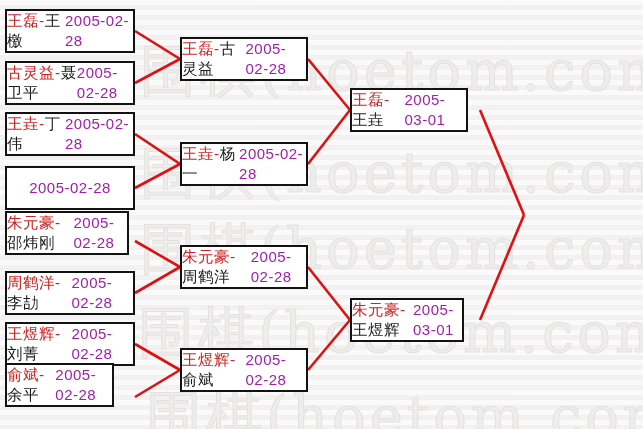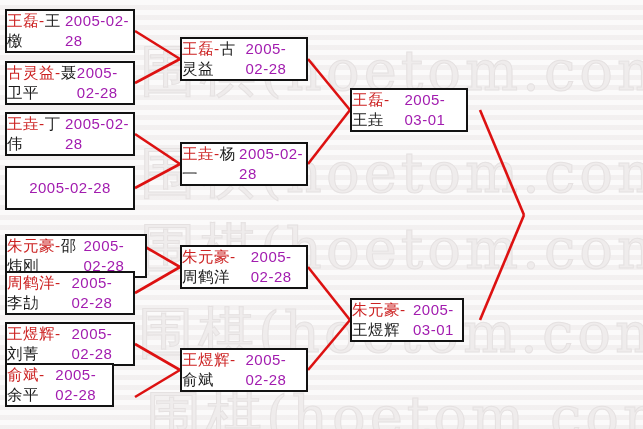--- a/index.html
+++ b/index.html
@@ -98,21 +98,21 @@
     <div class="names"><span class="w">古灵益</span><span class="w">-</span><span class="l">聂卫平</span></div>
     <div class="date">2005-02-28</div>
   </div>
   <div class="match" style="left:5px;top:112px;width:130px">
     <div class="names"><span class="w">王垚</span><span class="w">-</span><span class="l">丁伟</span></div>
     <div class="date">2005-02-28</div>
   </div>
   <div class="match" style="left:5px;top:166px;width:130px">
     <div class="date">2005-02-28</div>
   </div>
-  <div class="match" style="left:5px;top:234px;width:142px">
+  <div class="match" style="left:5px;top:211px;width:124px">
     <div class="names"><span class="w">朱元豪</span><span class="w">-</span><span class="l">邵炜刚</span></div>
     <div class="date">2005-02-28</div>
   </div>
   <div class="match" style="left:5px;top:271px;width:130px">
     <div class="names"><span class="w">周鹤洋</span><span class="w">-</span><span class="l">李劼</span></div>
     <div class="date">2005-02-28</div>
   </div>
   <div class="match" style="left:5px;top:322px;width:130px">
     <div class="names"><span class="w">王煜辉</span><span class="w">-</span><span class="l">刘菁</span></div>
     <div class="date">2005-02-28</div>

